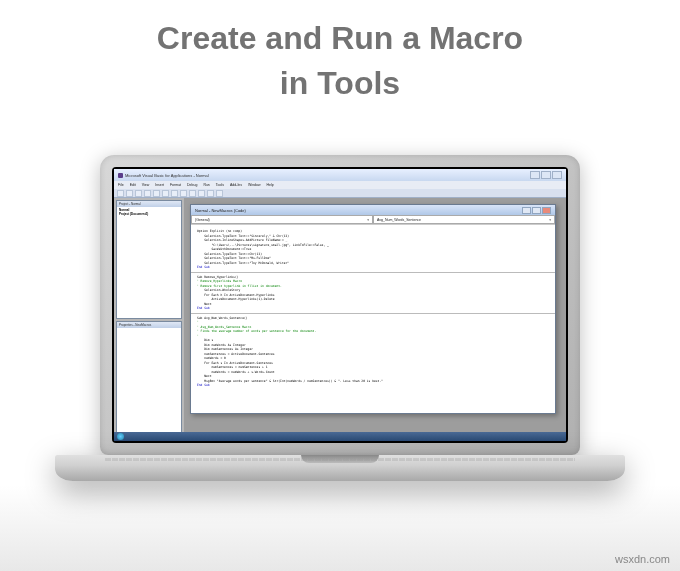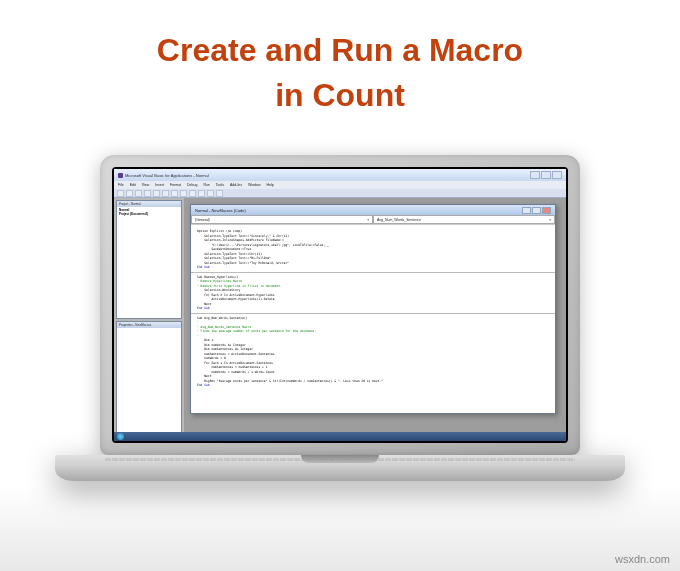--- a/index.html
+++ b/index.html
@@ -6,25 +6,25 @@
     body {
       width: 680px;
       height: 571px;
       background: linear-gradient(to bottom, #ffffff 0%, #ffffff 85%, #e8e8e8 100%);
       font-family: Arial, sans-serif;
       position: relative;
       overflow: hidden;
     }
     .heading {
       text-align: center;
-      padding-top: 28px;
+      padding-top: 16px;
       line-height: 1.4;
       font-weight: 700;
       font-size: 32px;
-      color: #c2410c;
+      color: #737373;
     }
     .laptop {
       position: absolute;
       left: 50%;
       top: 155px;
       transform: translateX(-50%);
       width: 570px;
       height: 390px;
     }
     .lid {
@@ -237,21 +237,21 @@
       left: 50px; right: 50px; top: 3px; height: 3px;
       background: repeating-linear-gradient(to right, #999 0, #999 6px, transparent 6px, transparent 7px);
       opacity: .3;
     }
   </style>
 </head>
 <body>
 
 <div class="heading">
   <div>Create and Run a Macro</div>
-  <div>in Count</div>
+  <div>in Tools</div>
 </div>
 
 <div class="laptop">
   <div class="lid">
     <div class="bezel">
       <div class="screen">
 
         <div class="vba-window">
           <div class="titlebar">
             <span class="titlebar-icon"></span>

